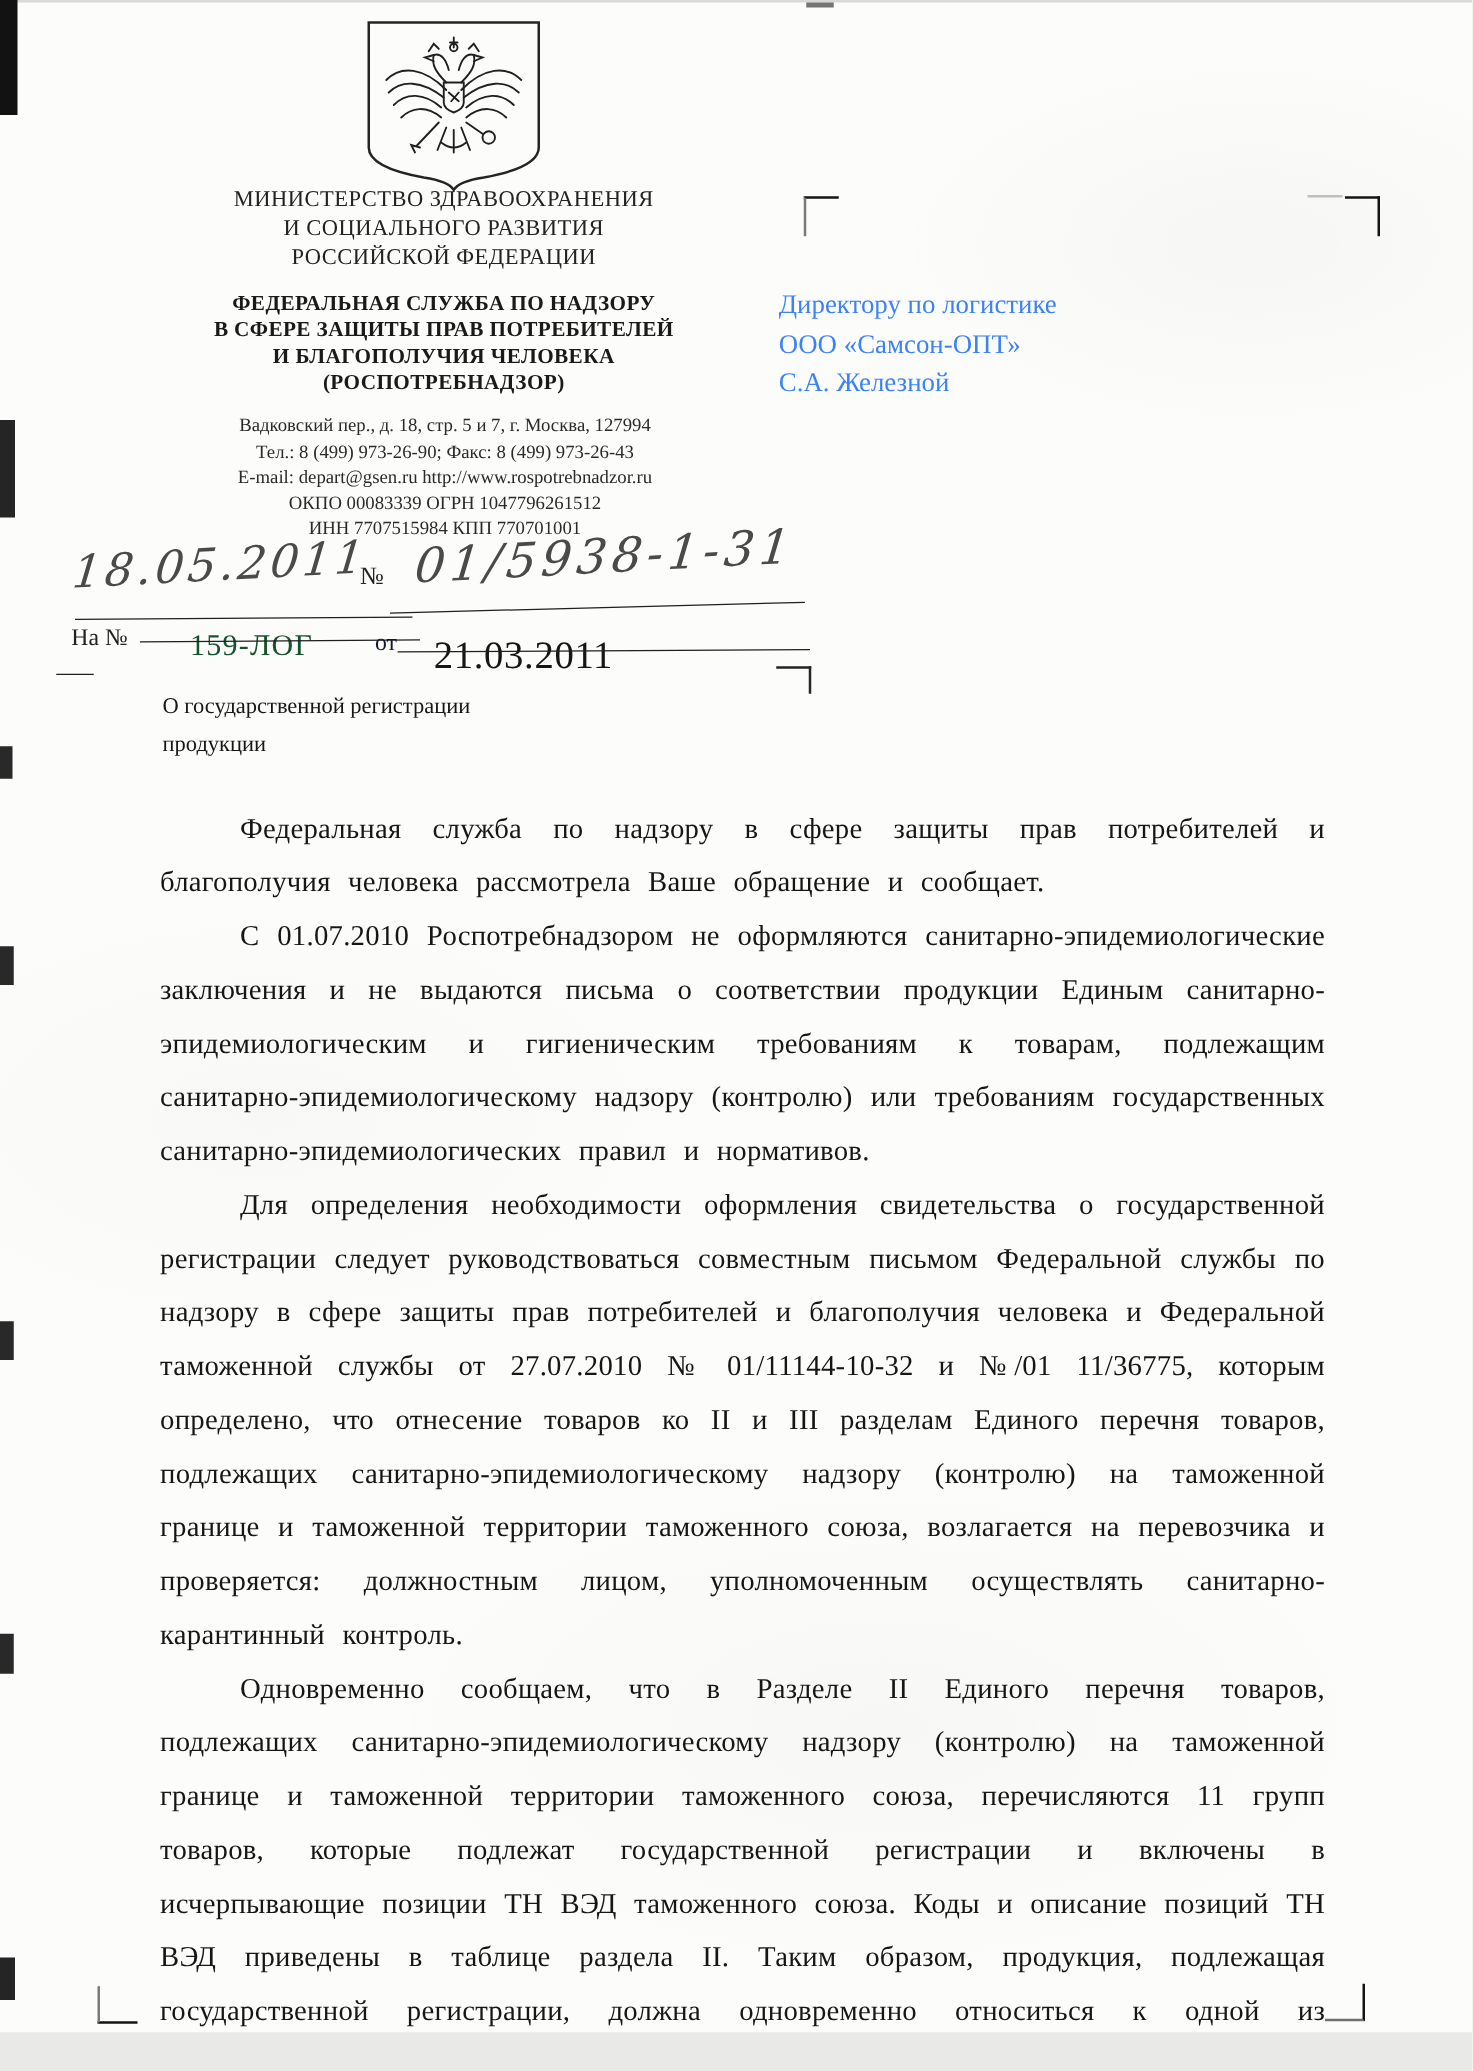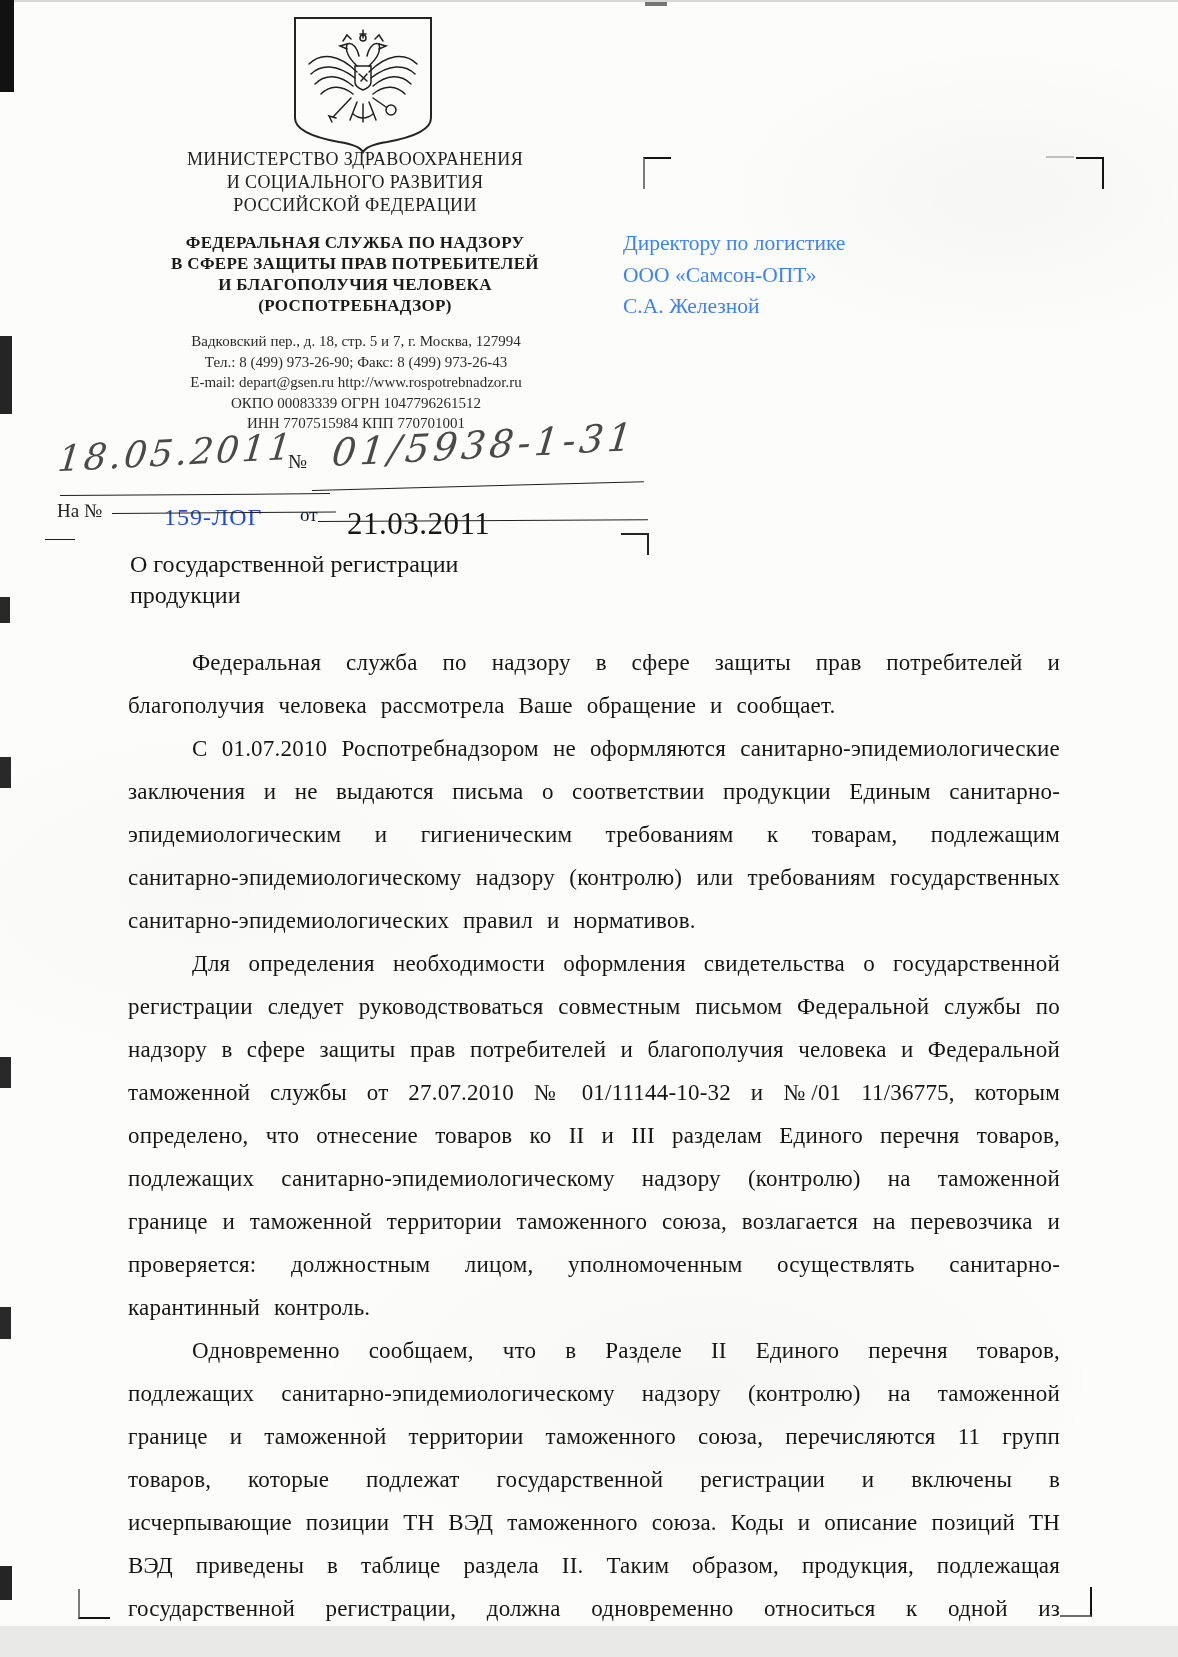--- a/index.html
+++ b/index.html
@@ -38,29 +38,29 @@
   .hand{font-family:"DejaVu Serif", serif;font-style:italic;color:#4a4a4a;}
   .hw-date{left:58px;top:432px;font-size:36px;letter-spacing:3px;
     transform:rotate(-3deg) skewX(-9deg);}
   .no-sign{left:288px;top:450px;font-size:20px;color:#222;}
   .hw-number{left:332px;top:423px;font-size:38px;letter-spacing:4px;
     transform:rotate(-3deg) skewX(-9deg);white-space:nowrap;}
   .rule{position:absolute;height:0;border-top:1.6px solid #1f1f1f;transform-origin:left center;}
   .rule-1a{left:60px;top:495px;width:270px;transform:rotate(-.4deg);}
   .rule-1b{left:312px;top:490px;width:332px;transform:rotate(-1.5deg);}
   .na-no{left:57px;top:500px;font-size:19px;color:#222;}
-  .typed-in-no{left:164px;top:504px;font-size:24px;letter-spacing:1px;color:#1d4ed8;}
+  .typed-in-no{left:152px;top:504px;font-size:24px;letter-spacing:1px;color:#14532d;}
   .rule-2a{left:112px;top:513px;width:224px;transform:rotate(-.4deg);}
   .ot-label{left:300px;top:504px;font-size:19px;color:#0f172a;}
   .typed-in-date{left:347px;top:506px;font-size:31px;letter-spacing:.5px;color:#161616;}
   .rule-2b{left:318px;top:521px;width:330px;transform:rotate(-.3deg);}
   .rule-under-na{left:45px;top:539px;width:30px;}
 
   
-  .subject{left:130px;top:549px;width:480px;font-size:24px;line-height:31px;color:#161616;}
+  .subject{left:130px;top:549px;width:480px;font-size:18px;line-height:31px;color:#161616;}
 
   
   .body-text{left:128px;top:641px;width:932px;}
   .body-text p{
     margin:0;text-indent:64px;text-align:justify;
     font-size:23px;line-height:43px;word-spacing:8px;letter-spacing:.2px;
     color:#161616;
   }
 
   

